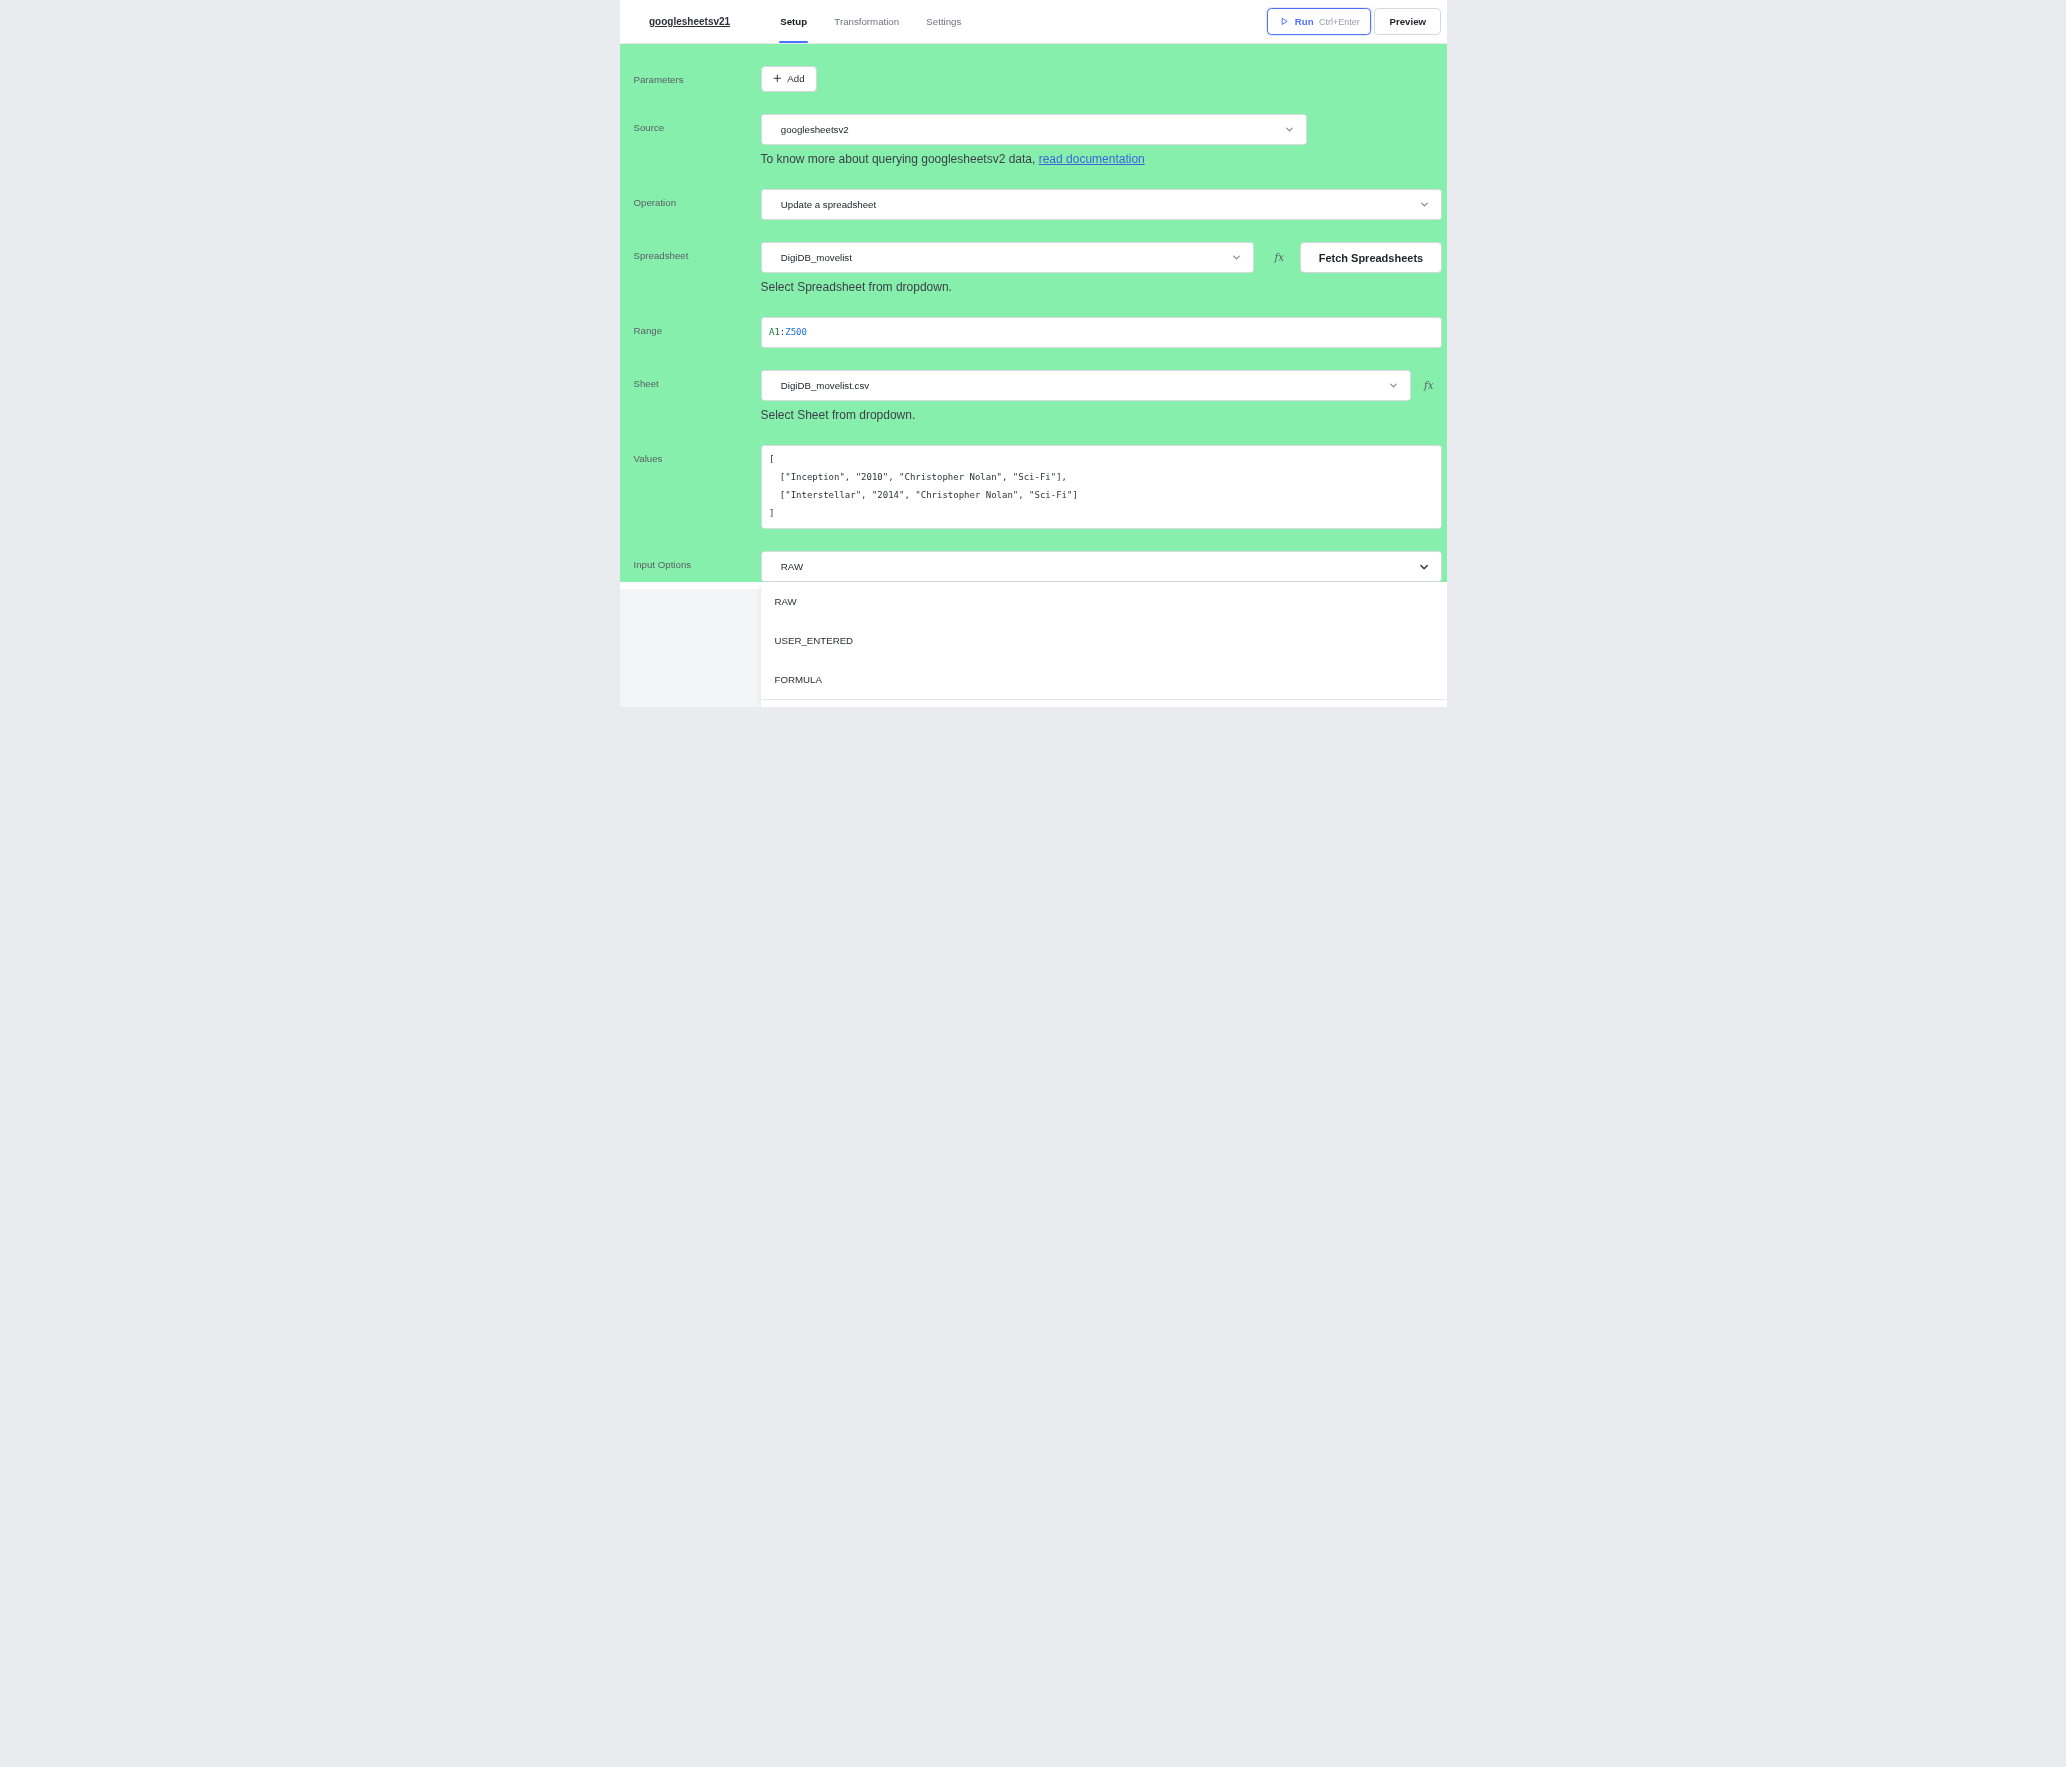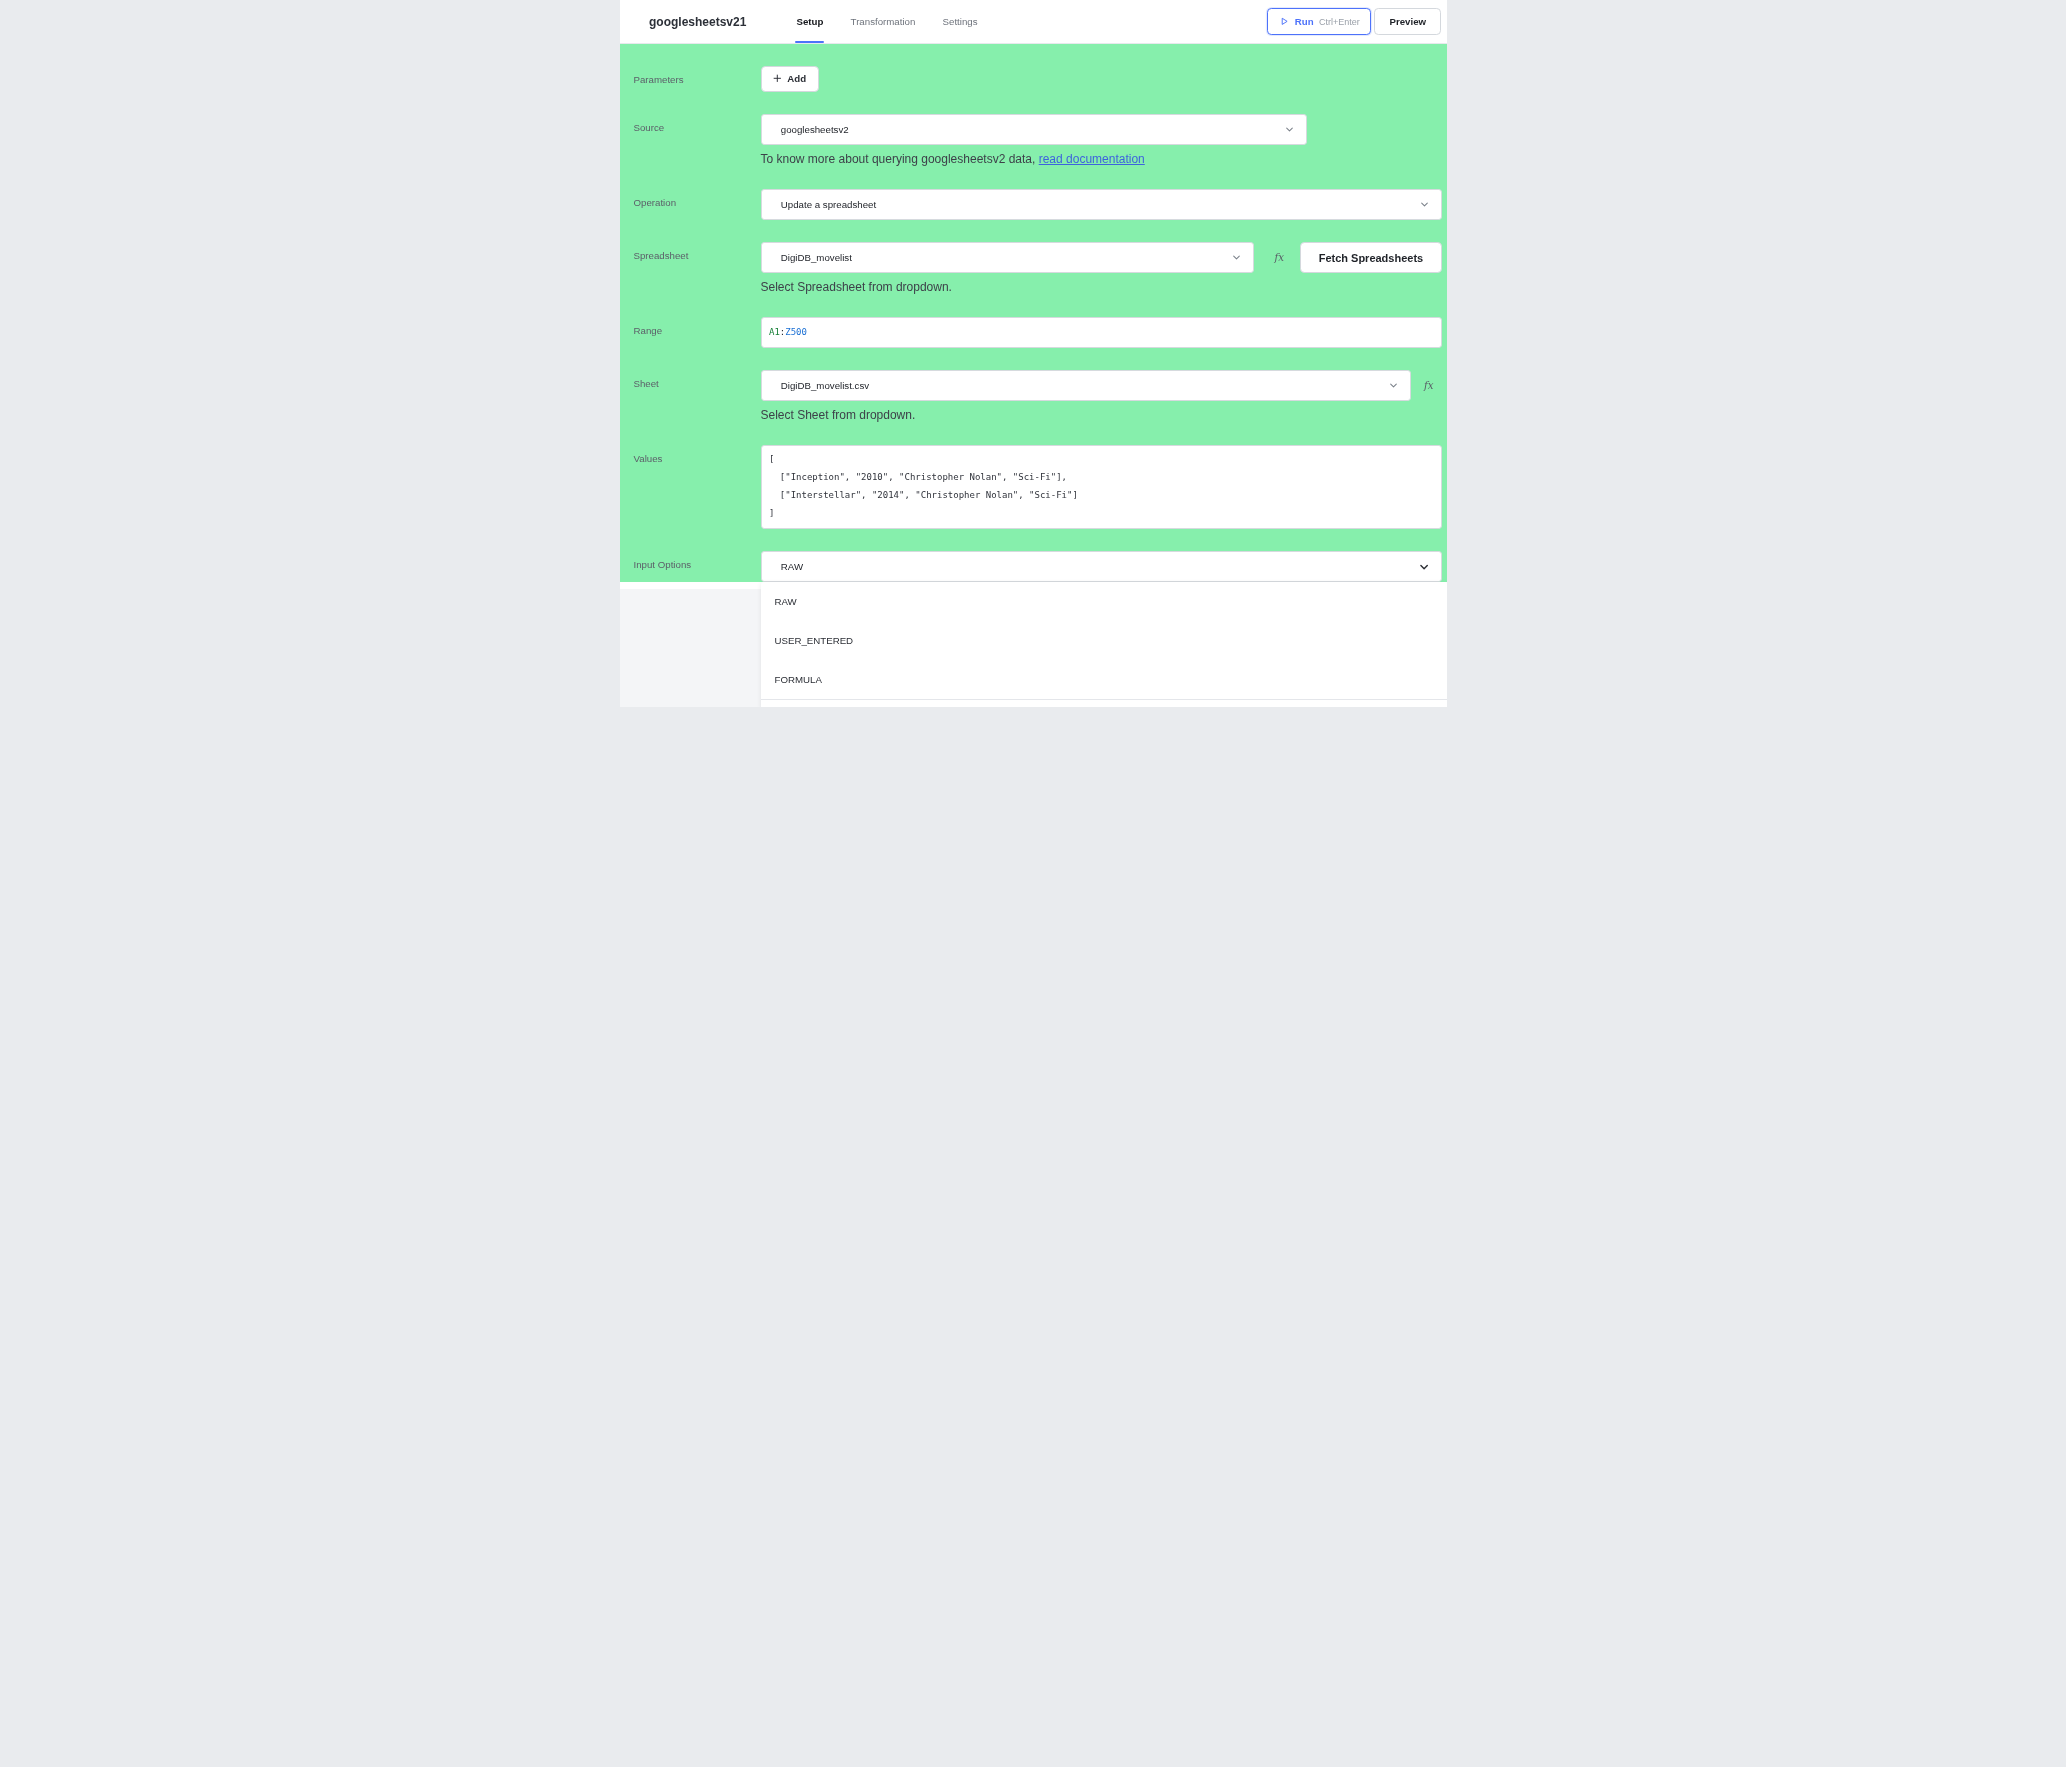--- a/index.html
+++ b/index.html
@@ -14,21 +14,21 @@
     width:827px; height:707px; background:#f4f5f7; position:relative;
     overflow:hidden; font-family:"Liberation Sans", sans-serif; margin:0 auto;
   }
   .white-area { background:#ffffff; padding-bottom:6.4px; }
 
   
   .q-header {
     height:44px; background:#fff; border-bottom:0.5px solid #e7e9ed;
     display:flex; align-items:center; padding-right:5.4px;
   }
-  .q-title { margin-left:29.5px; font-size:12px; font-weight:bold; color:#2c3038; }
+  .q-title { margin-left:29.5px; font-size:10px; font-weight:bold; color:#2c3038;text-decoration:underline; }
   .tabs { display:flex; margin-left:49px; gap:25px; height:100%; align-items:stretch;text-align:right; }
   .tab {
     font-size:9.7px; color:#6e737c; display:flex; align-items:center;
     position:relative; cursor:pointer; padding:0 1.1px;
   }
   .tab.active { color:#15171c; font-weight:bold; }
   .tab.active::after {
     content:""; position:absolute; left:0; right:0; bottom:0; height:1.6px;
     background:var(--accent); border-radius:1.1px;
   }
@@ -51,21 +51,21 @@
   .row {
     display:grid; grid-template-columns:127px minmax(0,1fr);
     align-items:start; margin-bottom:22.6px;
   }
   .row:last-child { margin-bottom:0; }
   .row-label { font-size:9.7px; color:#5c6069; padding-top:8px; }
 
   .add-btn {
     display:inline-flex; align-items:center; gap:5.4px; height:26px; padding:0 11.8px;
     border:0.5px solid #d4d8dd; border-radius:4.3px; background:#fff;
-    font-size:9.7px; font-weight:bold; color:#2a2d34; cursor:pointer; font-family:inherit;
+    font-size:9.7px; font-weight:normal; color:#2a2d34; cursor:pointer; font-family:inherit;
   }
 
   .select {
     height:31px; border:0.5px solid #d6dade; border-radius:3.2px; background:#fff;
     display:flex; align-items:center; padding:0 11.8px 0 19.3px; cursor:pointer;
   }
   .select-value { font-size:9.7px; color:#23262c; flex:1; white-space:nowrap; overflow:hidden; }
   .chev { flex:none; }
 
   .w-source { width:546px; }

